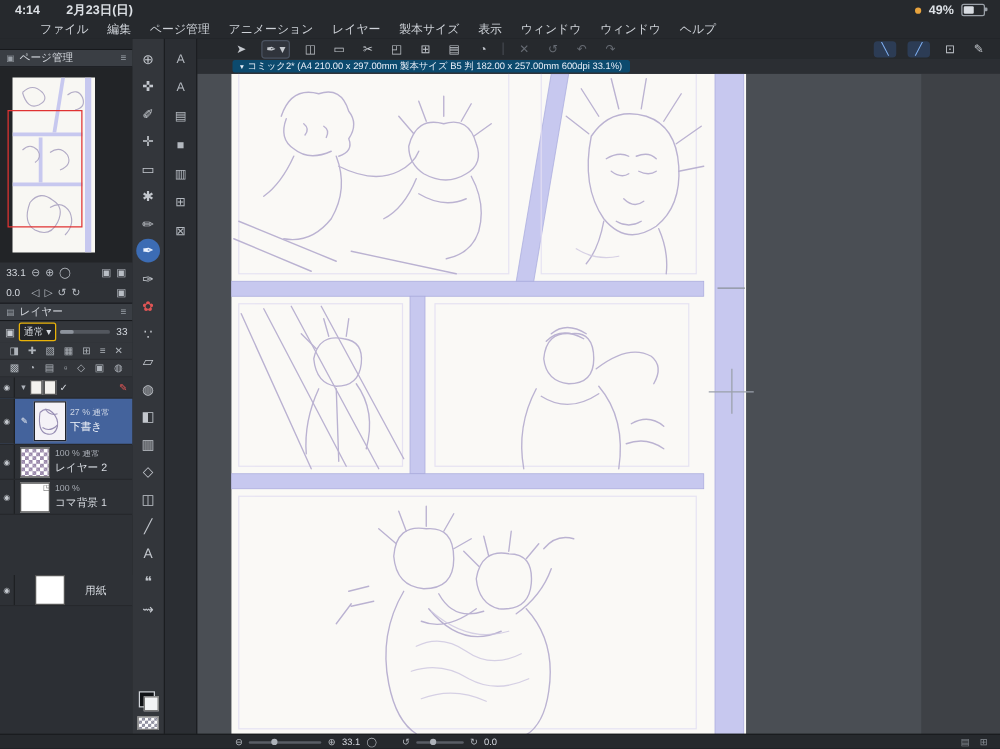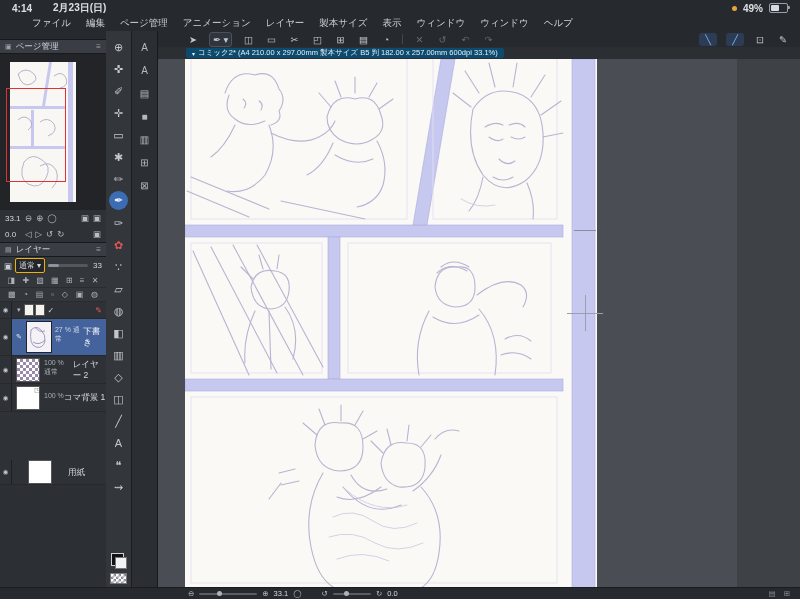--- a/index.html
+++ b/index.html
@@ -51,21 +51,21 @@
   .lrow.folder{height:16px;gap:3px;padding-right:4px;}
   .lrow .caret{font-size:7px;color:#aeb3ba;margin-left:2px;}
   .fthumb{display:flex;gap:1px;}
   .fthumb i{width:8px;height:10px;background:#f4f2ee;border:1px solid #555;}
   .chk{font-size:8px;color:#d6dae0;}
   .redpen{margin-left:auto;font-size:8px;color:#e05555;}
   .lrow.sel{height:36px;background:#44639c;gap:3px;}
   .lrow.sel .eye{background:#2e3136;}
   .editpen{font-size:7px;color:#e8ecf2;width:9px;text-align:center;}
   .lthumb{width:24px;height:30px;background:#f4f2f7;border:1px solid #20232a;flex:none;}
-  .lt{display:flex;flex-direction:row;line-height:1.25;overflow:hidden;}
+  .lt{display:flex;flex-direction:column;line-height:1.25;overflow:hidden;}
   .lt .info{font-size:7px;color:#cdd6e6;}
   .lt .nm{font-size:8.5px;color:#f2f5fa;}
   .lrow.r2{height:27px;gap:4px;}
   .lrow.r2 .lt .info,.lrow.r3 .lt .info{color:#a9aeb6;}
   .lrow.r2 .lt .nm,.lrow.r3 .lt .nm,.lrow.r4 .lt .nm{color:#d8dce2;}
   .sthumb{width:22px;height:22px;flex:none;border:1px solid #555;}
   .checker{background-color:#fff;
     background-image:linear-gradient(45deg,#98a 25%,transparent 25%,transparent 75%,#98a 75%),
                      linear-gradient(45deg,#98a 25%,transparent 25%,transparent 75%,#98a 75%);
     background-size:6px 6px;background-position:0 0,3px 3px;}

